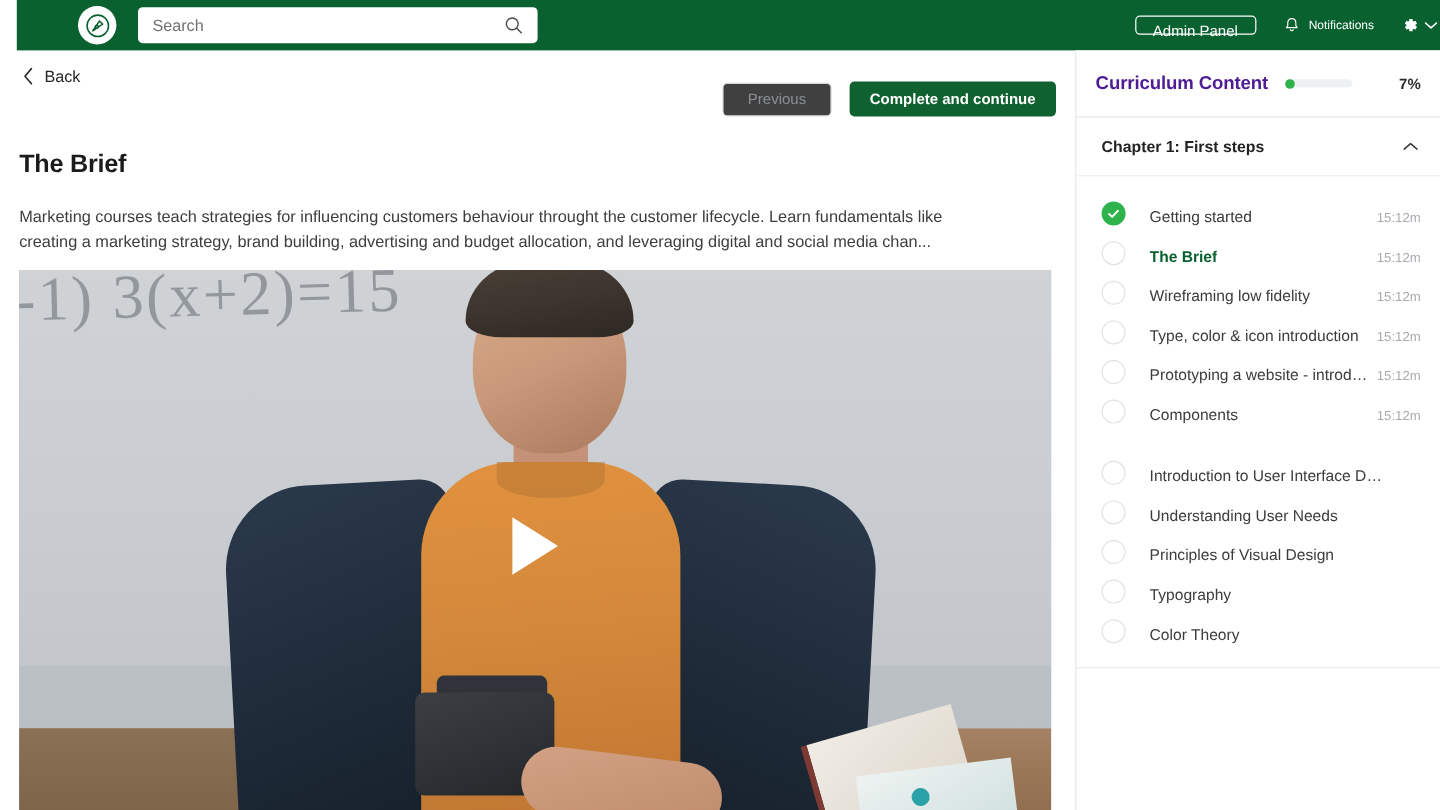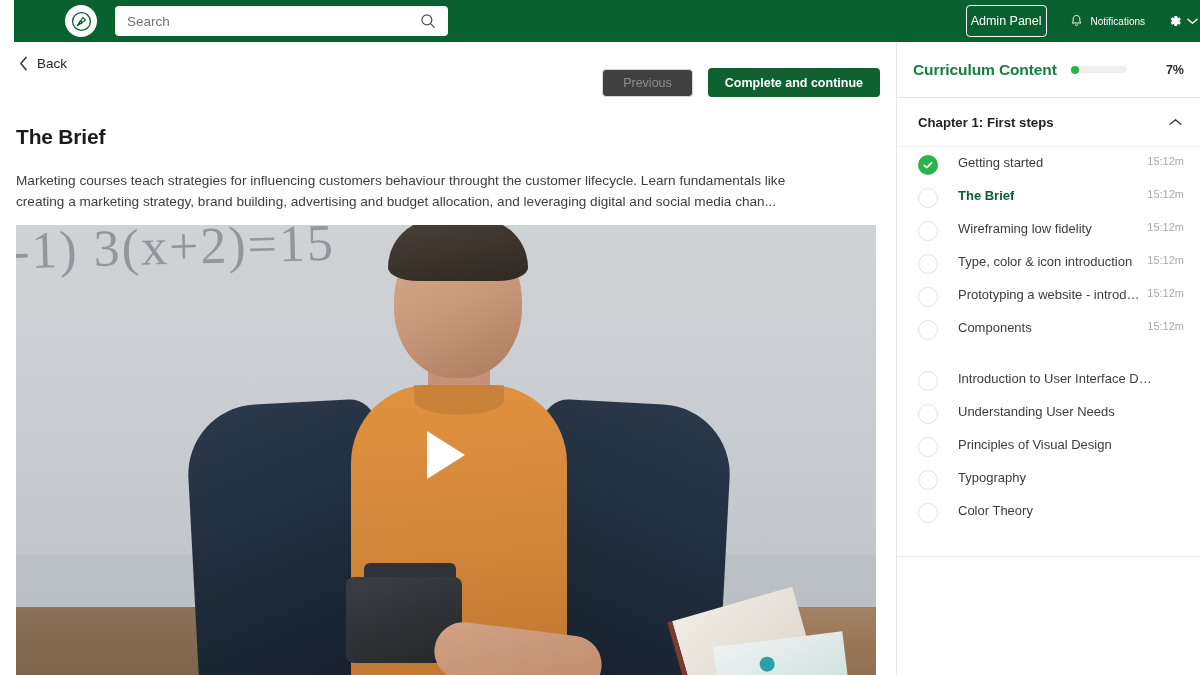--- a/index.html
+++ b/index.html
@@ -36,21 +36,21 @@
     margin-left: 12px; width: 280px; height: 28px;
   }
   .search-input::placeholder { color: #717171; }
   .search-icon { position: absolute; right: 11px; top: 6px; }
 
   .topright {
     position: absolute; right: 16px; top: 0; height: 42px;
     display: flex; align-items: center; gap: 0px;
   }
   .admin-btn {
-    height: 32px; padding: 0 4px;
+    height: 16px; padding: 0 14px;
     border: 1px solid #ffffff; border-radius: 4px;
     background: transparent; color: #fff;
     font-family: "Liberation Sans", sans-serif;
     font-size: 12.5px; line-height: 24px;
     cursor: pointer; white-space: nowrap;
   }
   .notif {
     display: flex; align-items: center; gap: 7px;
     margin-left: 22px; color: #fff; font-size: 10px;
     cursor: pointer; white-space: nowrap;
@@ -231,21 +231,21 @@
     width: 304px; height: 633px;
     background: #fff;
     border-left: 1px solid #e4e6e8;
     overflow: hidden;
   }
   .side-head {
     height: 56px; border-bottom: 1px solid #e4e6e8;
     display: flex; align-items: center; padding: 0 16px;
   }
   .side-title {
-    font-size: 15.5px; font-weight: bold; color: #15803d;
+    font-size: 15.5px; font-weight: bold; color: #4c1d95;
     letter-spacing: -0.1px;
   }
   .prog-track {
     position: relative; width: 56px; height: 7px;
     border-radius: 4px; background: #eef0f1;
     margin-left: 14px;
   }
   .prog-dot {
     position: absolute; left: 0; top: -0.5px;
     width: 8px; height: 8px; border-radius: 50%;
@@ -260,21 +260,21 @@
     padding: 0 18px 0 21px;
     border-bottom: 1px solid #eceef0;
     cursor: pointer;
   }
   .chapter-title {
     font-size: 13.2px; font-weight: bold; color: #232323;
   }
   .chev-up { margin-left: auto; }
   .lessons { padding: 8px 0 10px 0; }
   .lesson {
-    height: 33px; display: flex; align-items: flex-start;
+    height: 33px; display: flex; align-items: flex-end;
     padding: 0 16px 0 21px; cursor: pointer;
   }
   .bubble {
     width: 20px; height: 20px; border-radius: 50%;
     border: 1.4px solid #dfe2e4; background: #fff;
     flex: none;
   }
   .bubble.done {
     border: none; background: #2eb24b;
     display: flex; align-items: center; justify-content: center;

